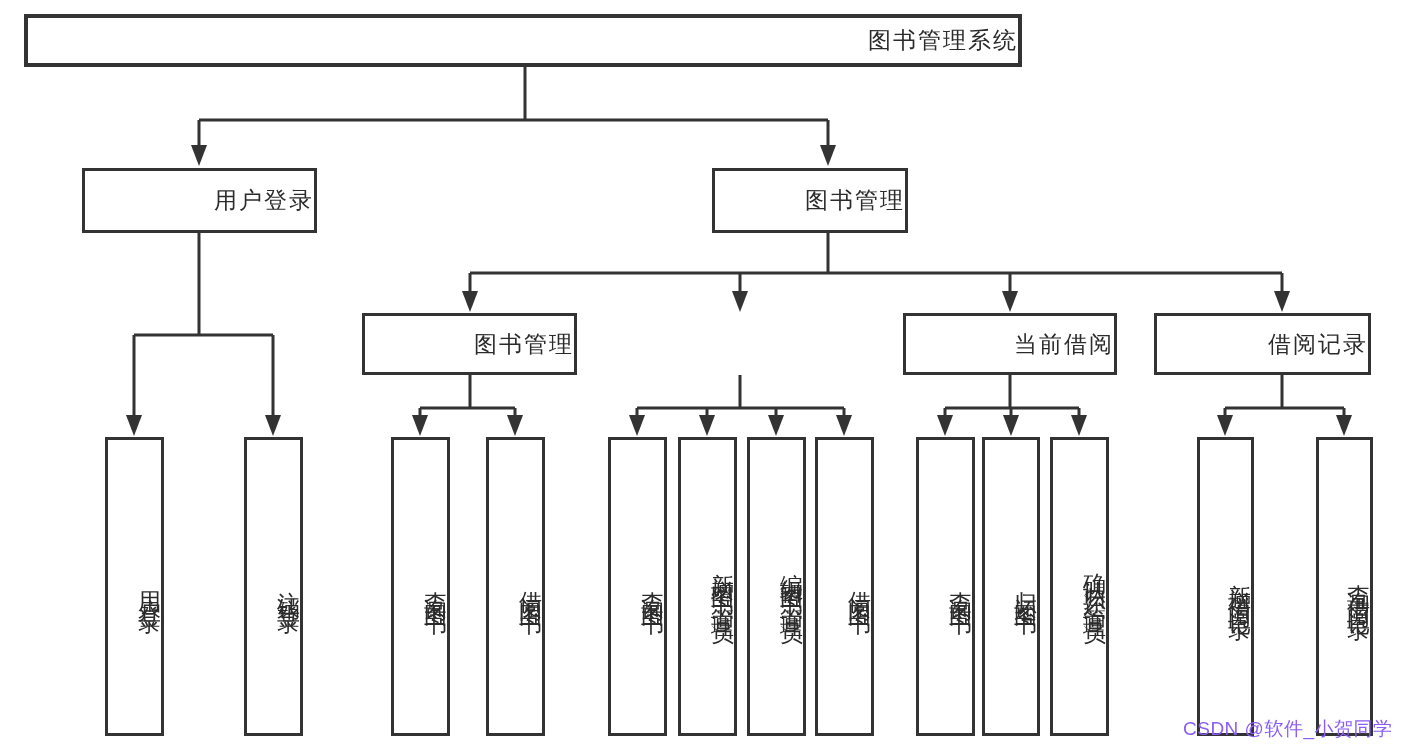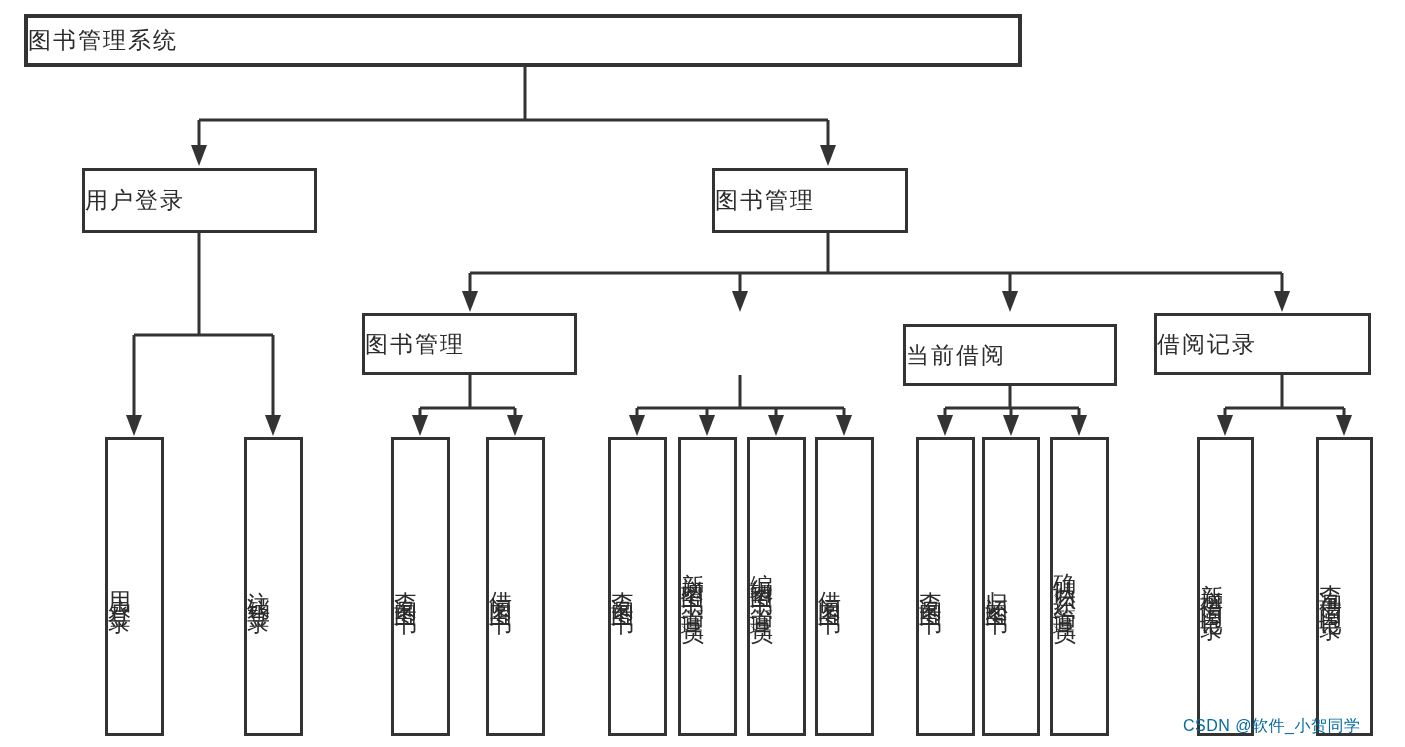--- a/index.html
+++ b/index.html
@@ -10,21 +10,21 @@
     overflow:hidden;
     font-family:"Liberation Sans","DejaVu Sans",sans-serif;
     color:#2b2b2b;
   }
   .wires{position:absolute;left:0;top:0;width:1405px;height:747px;}
   .box{
     position:absolute;
     box-sizing:border-box;
     background:#ffffff;
     border:3px solid #333333;
-    display:flex;align-items:center;justify-content:flex-start;
+    display:flex;align-items:center;justify-content:flex-end;
     text-align:center;
   }
   .box.root{border-width:4px;}
   .box.h span{
     font-size:23px;
     letter-spacing:2px;
     white-space:nowrap;
     color:#2b2b2b;
   }
   .box.v span{
@@ -32,23 +32,23 @@
     text-orientation:mixed;
     font-size:23px;
     letter-spacing:7px;
     line-height:1;
     color:#2b2b2b;
   }
   .watermark{
     position:absolute;
     left:1183px;top:716px;
     width:220px;
-    font-size:16px;
+    font-size:19px;
     letter-spacing:0.5px;
-    color:#0369a1;
+    color:#8b5cf6;
     white-space:nowrap;
     z-index:5;
   }
 </style>
 </head>
 <body>
 
 <div class="canvas">
 
   <svg class="wires" viewBox="0 0 1405 747" xmlns="http://www.w3.org/2000/svg">
@@ -91,21 +91,21 @@
   <div class="box h" style="left:82px;top:168px;width:235px;height:65px">
     <span>用户登录</span>
   </div>
   <div class="box h" style="left:712px;top:168px;width:196px;height:65px">
     <span>图书管理</span>
   </div>
 
   <div class="box h" style="left:362px;top:313px;width:215px;height:62px">
     <span>图书管理</span>
   </div>
-  <div class="box h" style="left:903px;top:324px;width:214px;height:62px">
+  <div class="box h" style="left:903px;top:313px;width:214px;height:62px">
     <span>当前借阅</span>
   </div>
   <div class="box h" style="left:1154px;top:313px;width:217px;height:62px">
     <span>借阅记录</span>
   </div>
 
   <div class="box v" style="left:105px;top:437px;width:59px;height:299px">
     <span>用户登录</span>
   </div>
   <div class="box v" style="left:244px;top:437px;width:59px;height:299px">

